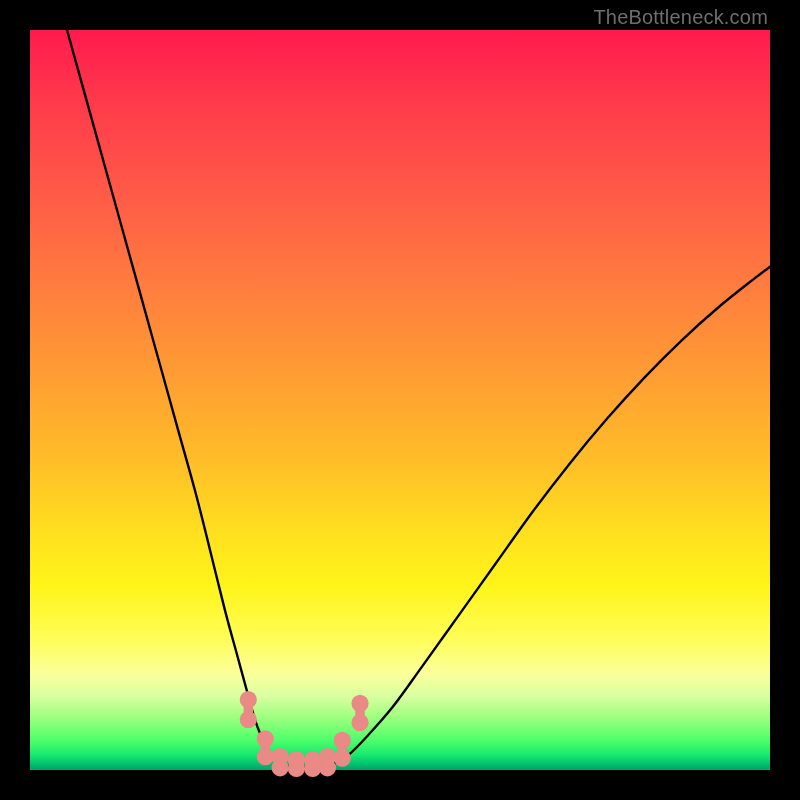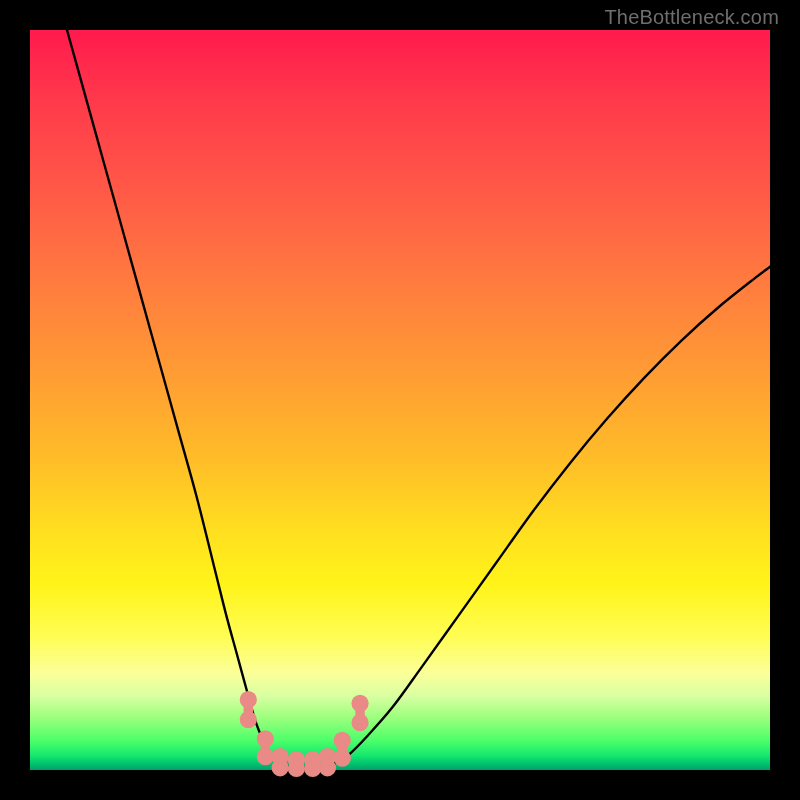--- a/index.html
+++ b/index.html
@@ -39,21 +39,21 @@
       #d9ffa1 90%,
       #9bff7d 93%,
       #4dff6a 96%,
       #17e86e 98%,
       #02c86f 99%,
       #00a26b 100%
     );
   }
   #attribution {
     position: absolute;
-    right: 21px;
+    right: 32px;
     top: 6px;
     color: #6e6e6e;
     font-size: 20px;
     letter-spacing: 0.2px;
     font-weight: 500;
     user-select: none;
   }
   svg.curves {
     position: absolute;
     left: 0;

